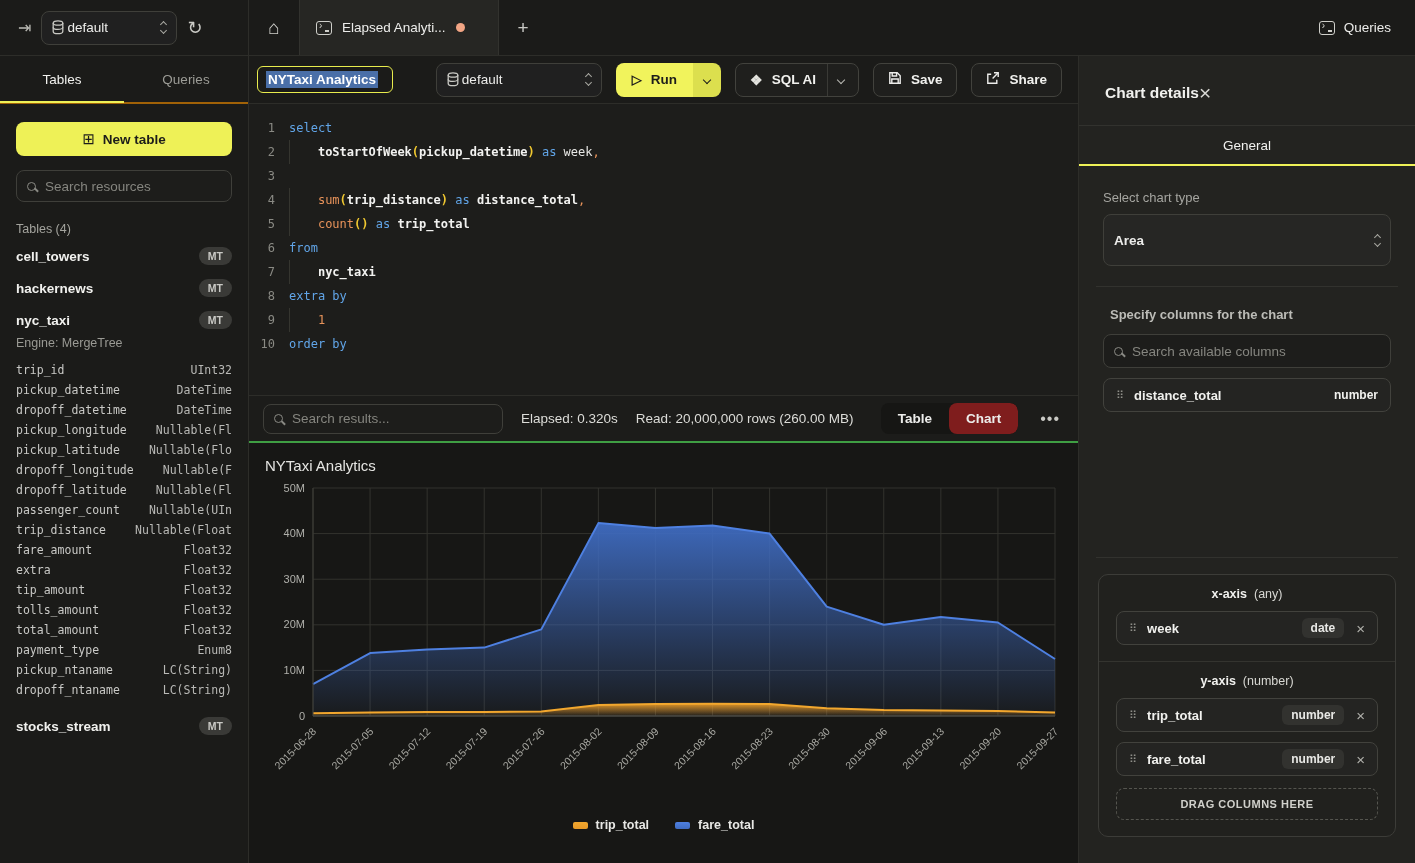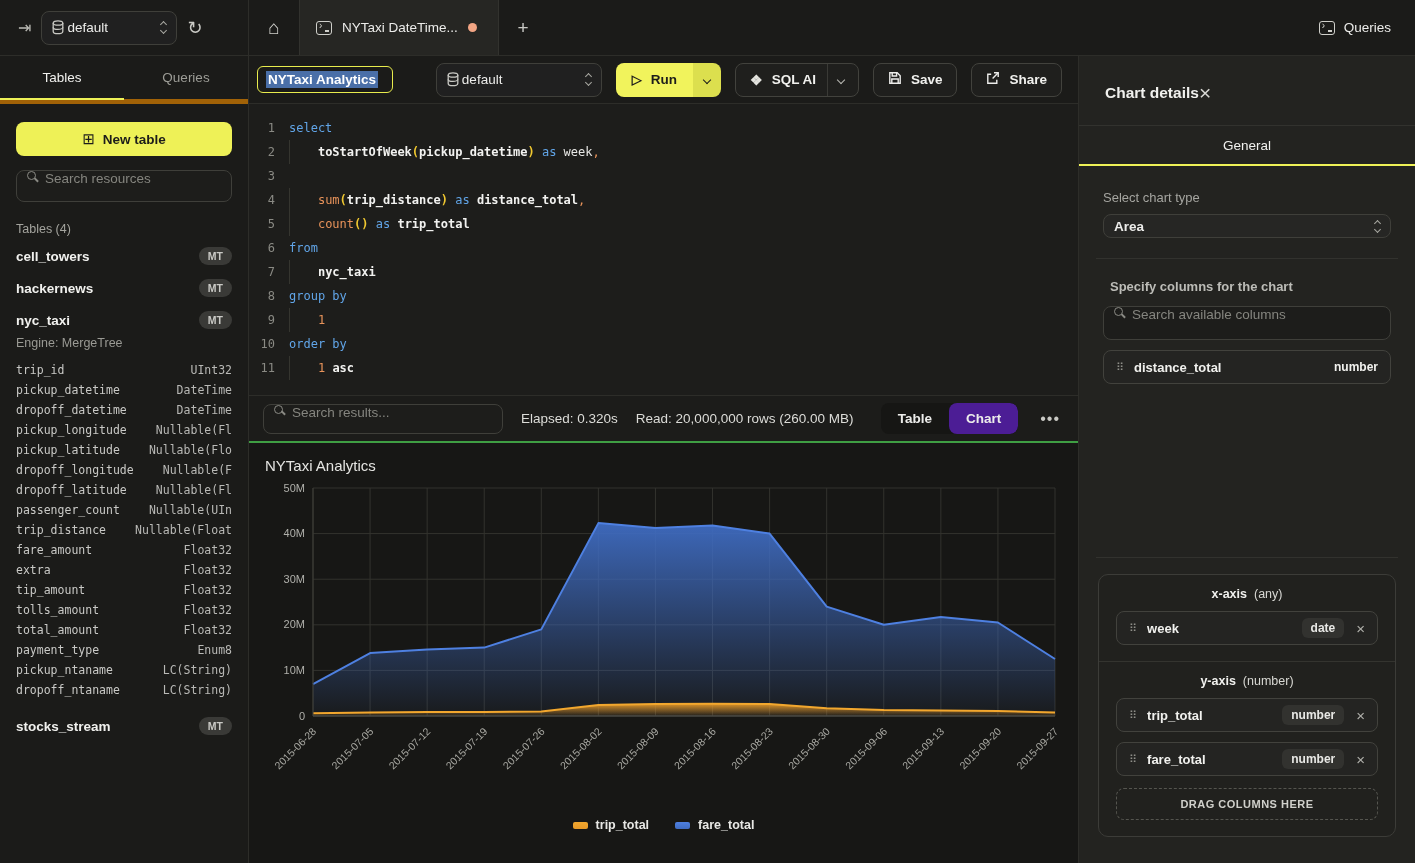--- a/index.html
+++ b/index.html
@@ -46,27 +46,27 @@
 
   
   .mag { width:9px; height:9px; border:1.5px solid #8a8a84; border-radius:50%; position:relative; display:inline-block; flex:none; }
   .mag::after { content:""; position:absolute; width:5px; height:1.5px; background:#8a8a84; right:-4px; bottom:-1px; transform:rotate(45deg); }
 
   
   .lower { flex:1; display:flex; min-height:0; }
 
   
   .sidebar { width:249px; flex:none; background:#1b1b19; border-right:1px solid #2d2d29; display:flex; flex-direction:column; }
-  .side-tabs { height:48px; display:flex; border-bottom:5px solid #a16207; flex:none;text-align:right; }
+  .side-tabs { height:48px; display:flex; border-bottom:2px solid #a16207; flex:none;text-align:right; }
   .side-tab { flex:1; display:flex; align-items:center; justify-content:center; color:#9c9c96; cursor:pointer; position:relative; }
   .side-tab.active { color:#f1f1ee; }
   .side-tab.active::after { content:""; position:absolute; left:0; right:0; bottom:-1px; height:2px; background:#eef157; }
   .new-table-btn { margin:18px 16px 0; height:34px; border-radius:8px; background:#eef157; color:#1c1c1a; font-weight:bold; display:flex; align-items:center; justify-content:center; gap:8px; cursor:pointer; }
   .grid-glyph { font-size:15px; font-weight:normal; }
-  .search-box { margin:14px 16px 0; height:32px; border:1px solid #3f3f3a; border-radius:8px; display:flex; align-items:flex-start; gap:9px; padding:0 10px; background:#1d1d1b; }
+  .search-box { margin:14px 16px 0; height:32px; border:1px solid #3f3f3a; border-radius:8px; display:flex; align-items:center; gap:9px; padding:0 10px; background:#1d1d1b; }
   .search-box input { border:0; outline:0; background:transparent; color:#ececea; font-family:inherit; font-size:13.5px; width:100%; }
   .search-box input::placeholder { color:#85857f; }
   .side-section-label { margin:20px 16px 4px; color:#a4a49e; font-size:12.5px; }
   .table-row { display:flex; align-items:center; padding:7px 16px; cursor:pointer; }
   .table-name { font-weight:bold; color:#f1f1ee; }
   .mt-badge { margin-left:auto; background:#3a3a37; color:#c9c9c5; font-size:10.5px; font-weight:bold; padding:3px 9px; border-radius:10px; }
   .engine-line { padding:0 16px 6px; color:#9a9a94; font-size:12.5px; }
   .columns-list { padding:4px 16px 2px; font-family:"DejaVu Sans Mono", monospace; font-size:11.5px; }
   .col-row { display:flex; justify-content:space-between; line-height:20px; white-space:nowrap; }
   .col-name { color:#c9c9c6; }
@@ -101,21 +101,21 @@
   .tk-txt { color:#e8e8e6; }
   .tk-num { color:#e8935a; }
   .tk-pun { color:#e8935a; }
 
   
   .results-bar { height:46px; flex:none; display:flex; align-items:center; gap:18px; border-top:1px solid #2d2d29; background:#1c1c1a; padding:0 14px; }
   .results-search { margin:0; width:240px; height:30px; flex:none; }
   .meta-text { color:#dcdcd8; white-space:nowrap; }
   .view-toggle { margin-left:auto; display:flex; border-radius:8px; overflow:hidden; background:#161614; }
   .view-toggle .seg { padding:8px 17px; color:#ececea; font-weight:bold; cursor:pointer; }
-  .view-toggle .seg.active { background:#4c1d95; border-radius:8px; }
+  .view-toggle .seg.active { background:#7f1d1d; border-radius:8px; }
   .more-btn { color:#c9c9c4; font-size:16px; letter-spacing:1px; padding:0 4px; cursor:pointer; }
   .green-line { height:2px; background:#3f9e43; flex:none; }
 
   
   .chart-area { flex:1; background:#171715; padding:14px 16px 6px; min-height:0; }
   .chart-title { color:#e4e4e1; font-size:15px; margin-bottom:4px; }
   .chart-svg { width:100%; height:340px; display:block; }
   .chart-svg text { font-family:"Liberation Sans", sans-serif; }
   .chart-legend { display:flex; justify-content:center; gap:26px; margin-top:0; }
   .legend-item { display:flex; align-items:center; gap:8px; color:#e8e8e5; font-weight:bold; font-size:12.5px; }
@@ -125,21 +125,21 @@
   .chart-panel { width:337px; flex:none; background:#232320; border-left:1px solid #2d2d29; display:flex; flex-direction:column; }
   .panel-header { flex:none; display:flex; align-items:center; padding:26px 26px 22px; border-bottom:1px solid #32322e; }
   .panel-title { font-size:15.5px; font-weight:bold; }
   .close-x { font-size:21px; color:#d8d8d4; cursor:pointer; line-height:1; }
   .panel-tabs { flex:none; height:40px; display:flex; border-bottom:1px solid #32322e; }
   .panel-tab { flex:1; display:flex; align-items:center; justify-content:center; color:#9c9c96; cursor:pointer; position:relative; }
   .panel-tab.active { color:#f1f1ee; }
   .panel-tab.active::after { content:""; position:absolute; left:0; right:0; bottom:-1px; height:2px; background:#eef157; }
   .panel-body { flex:1; display:flex; flex-direction:column; padding:24px 17px 26px; min-height:0; }
   .panel-label { color:#a5a5a0; font-size:13px; margin:0 7px 9px; }
-  .chart-type-select { height:24px; cursor:pointer; background:#262624; }
+  .chart-type-select { height:52px; cursor:pointer; background:#262624; }
   .panel-divider { border-bottom:1px solid #32322e; margin:20px 0; }
   .panel-sublabel { color:#bcbcb7; font-weight:bold; font-size:13px; margin:0 14px 12px; }
   .panel-search { margin:0 7px; height:34px; }
   .col-item { display:flex; align-items:center; gap:10px; height:34px; border:1px solid #42423d; border-radius:8px; padding:0 12px; margin:10px 7px 0; background:#242422; cursor:grab; }
   .col-handle { color:#8f8f89; font-size:11px; flex:none; }
   .col-label { font-weight:bold; font-size:13px; color:#f1f1ee; }
   .col-type-plain { margin-left:auto; font-weight:bold; font-size:12px; color:#f1f1ee; }
   .col-pill { margin-left:auto; background:#32322f; color:#e8e8e5; font-weight:bold; font-size:12px; padding:3px 9px; border-radius:6px; }
   .col-remove { color:#b0b0ab; font-size:15px; margin-left:2px; cursor:pointer; flex:none; }
   .panel-spacer { flex:1; }
@@ -178,21 +178,21 @@
       <span class="icon-btn">
           <span class="refresh-glyph">↻</span>
         </span>
     </div>
     <div class="tabstrip">
       <span class="icon-btn home-btn">
           <span class="home-glyph">⌂</span>
         </span>
       <div class="tab">
         <span class="term-icon"></span>
-        <span class="tab-label">NYTaxi DateTime...</span>
+        <span class="tab-label">Elapsed Analyti...</span>
         <span class="dirty-dot"></span>
       </div>
       <span class="plus-btn">+</span>
     </div>
     <div class="topbar-right">
       <span class="queries-btn">
         <span class="term-icon"></span>
         <span>Queries</span>
       </span>
     </div>
@@ -393,33 +393,29 @@
             <div class="code-line">
               <span class="ln">6</span>
               <span class="code-text"><span class="tk-kw">from</span></span>
             </div>
             <div class="code-line indent">
               <span class="ln">7</span>
               <span class="code-text"><span class="tk-txt">    </span><span class="tk-id">nyc_taxi</span></span>
             </div>
             <div class="code-line">
               <span class="ln">8</span>
-              <span class="code-text"><span class="tk-kw">group by</span></span>
+              <span class="code-text"><span class="tk-kw">extra by</span></span>
             </div>
             <div class="code-line indent">
               <span class="ln">9</span>
               <span class="code-text"><span class="tk-txt">    </span><span class="tk-num">1</span></span>
             </div>
             <div class="code-line">
               <span class="ln">10</span>
               <span class="code-text"><span class="tk-kw">order by</span></span>
-            </div>
-            <div class="code-line indent">
-              <span class="ln">11</span>
-              <span class="code-text"><span class="tk-txt">    </span><span class="tk-num">1</span><span class="tk-txt"> </span><span class="tk-id">asc</span></span>
             </div>
           </div>
       </div>
 
       <div class="results-bar">
         <div class="search-box results-search">
           <span class="mag"></span>
           <input type="text" placeholder="Search results..." style="">
         </div>
         <span class="meta-text">Elapsed: 0.320s</span>

